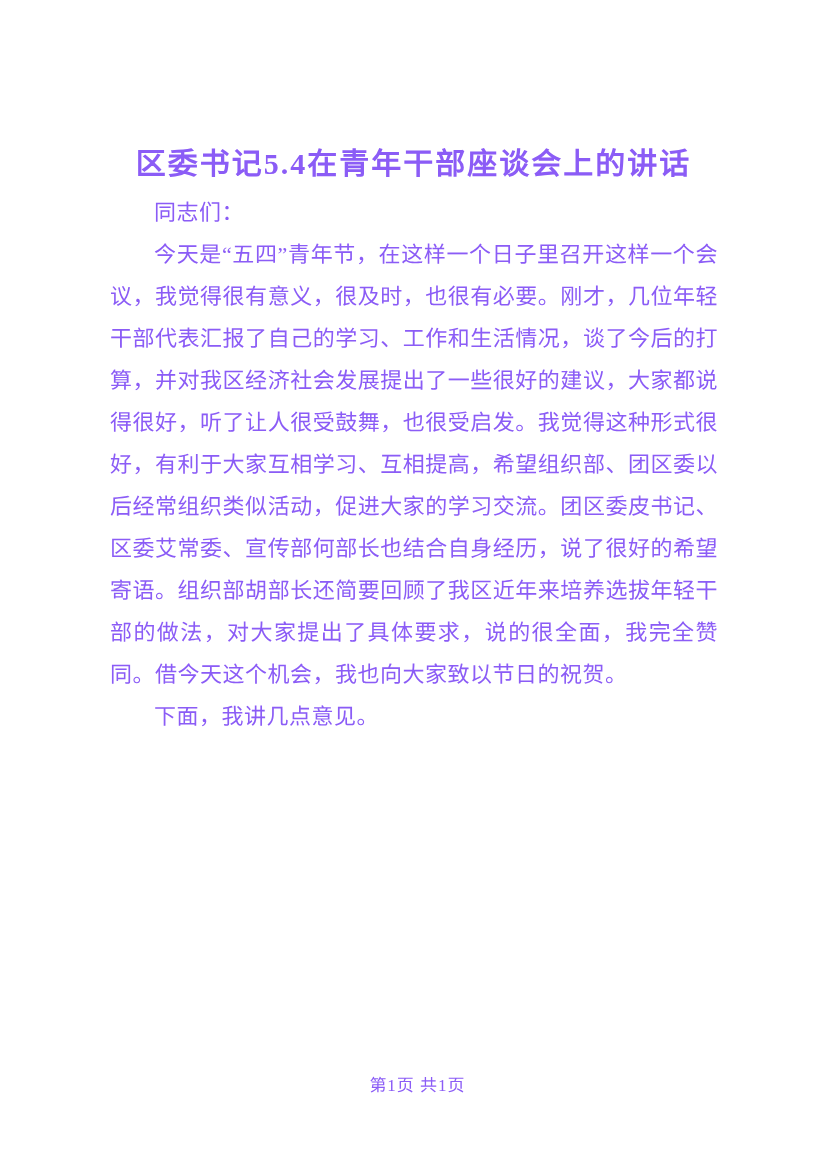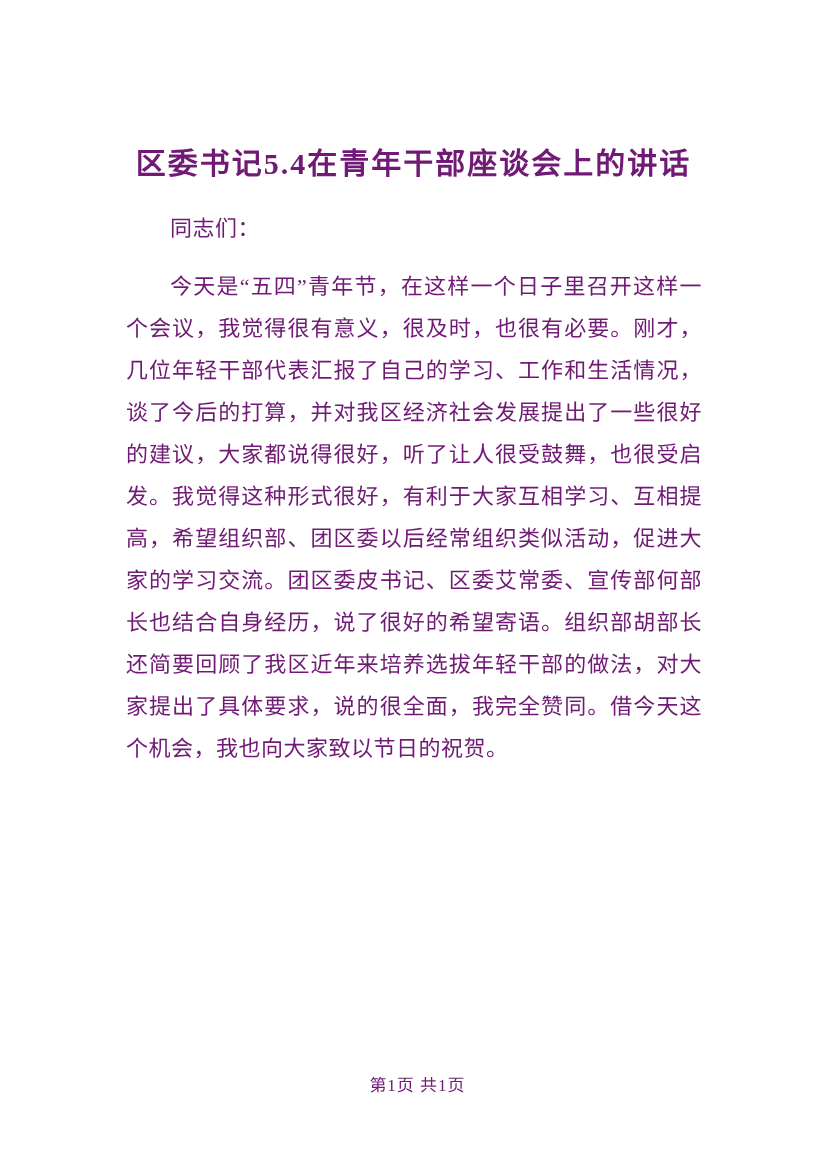--- a/index.html
+++ b/index.html
@@ -36,45 +36,46 @@
     top: 192px;
     left: 110px;
     width: 608px;
     font-size: 22px;
     line-height: 42px;
     text-align: justify;
     text-justify: inter-ideograph;
     letter-spacing: 0.5px;
   }
   .doc-body p {
-    margin: 16px;
+    margin: 0;
     padding: 0;
     text-indent: 2em;
     font-family: Liberation Serif, serif;
   }
   .doc-footer {
     position: absolute;
     top: 1074px;
     left: 4px;
     width: 100%;
     text-align: center;
     font-size: 17px;
     line-height: 24px;
     letter-spacing: 1px;
   }
 </style>
 </head>
 <body>
 
-<div class="page" style="background: rgb(255, 255, 255); color: #701a75;">
+<div class="page" style="background: rgb(255, 255, 255); color: #8b5cf6;">
 
   <h1 class="doc-title">区委书记5.4在青年干部座谈会上的讲话</h1>
 
   <div class="doc-body">
       <p>同志们：</p>
       <p>今天是“五四”青年节，在这样一个日子里召开这样一个会议，我觉得很有意义，很及时，也很有必要。刚才，几位年轻干部代表汇报了自己的学习、工作和生活情况，谈了今后的打算，并对我区经济社会发展提出了一些很好的建议，大家都说得很好，听了让人很受鼓舞，也很受启发。我觉得这种形式很好，有利于大家互相学习、互相提高，希望组织部、团区委以后经常组织类似活动，促进大家的学习交流。团区委皮书记、区委艾常委、宣传部何部长也结合自身经历，说了很好的希望寄语。组织部胡部长还简要回顾了我区近年来培养选拔年轻干部的做法，对大家提出了具体要求，说的很全面，我完全赞同。借今天这个机会，我也向大家致以节日的祝贺。</p>
+      <p>下面，我讲几点意见。</p>
     </div>
 
   <div class="doc-footer">
     <span>第1页 共1页</span>
   </div>
 
 </div>
 
 </body></html>

